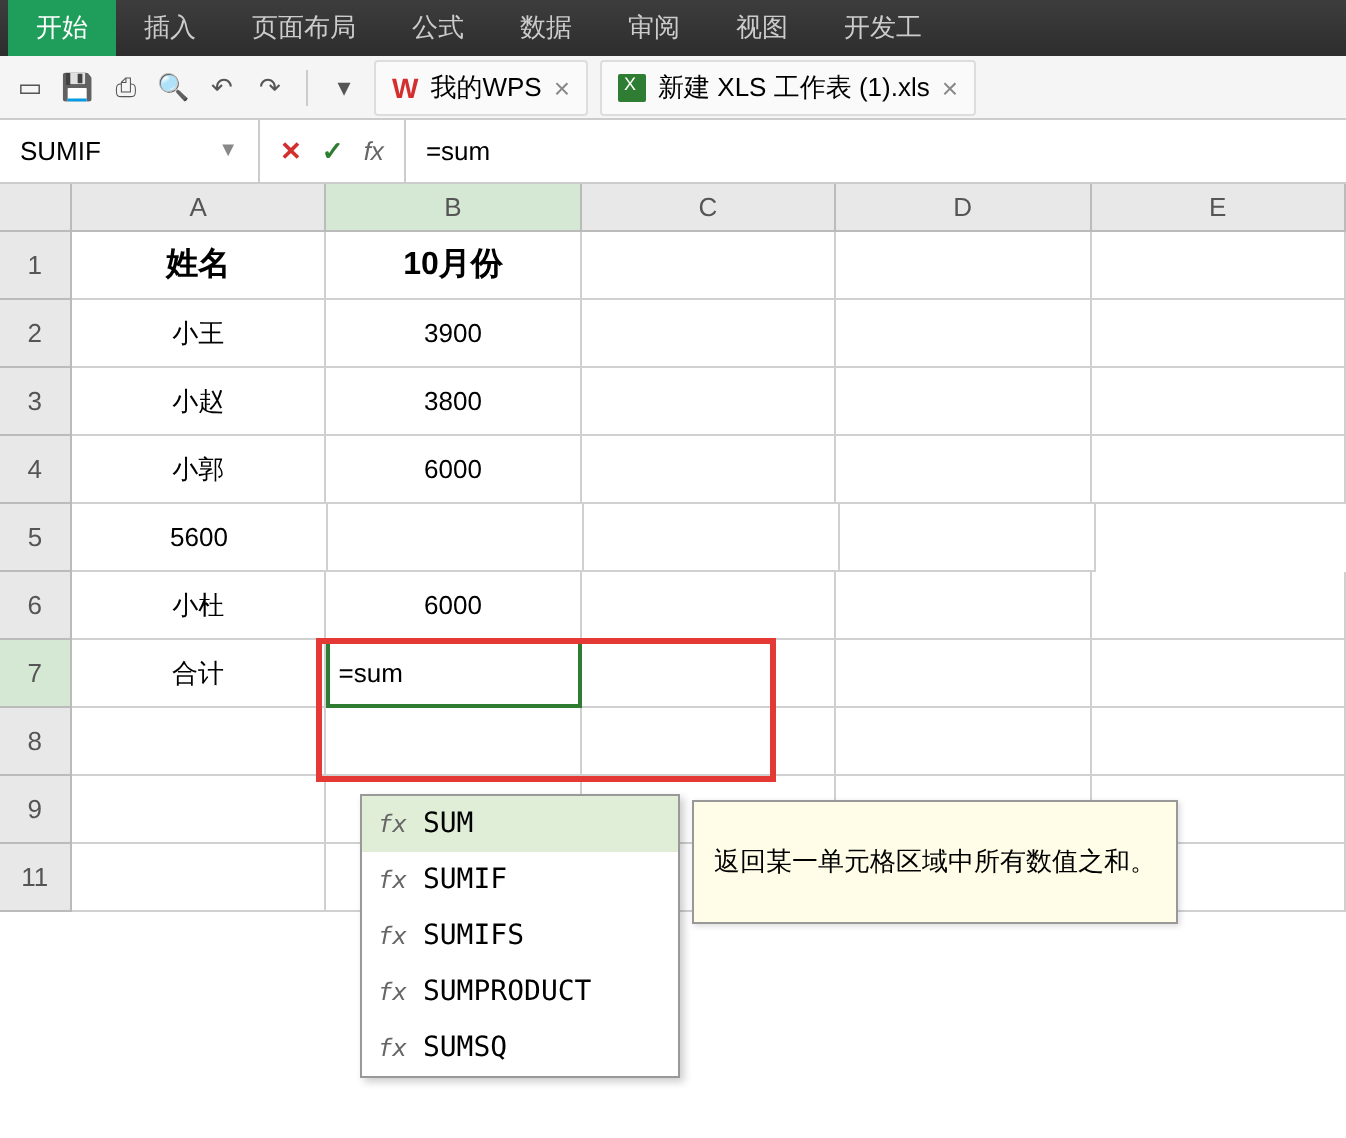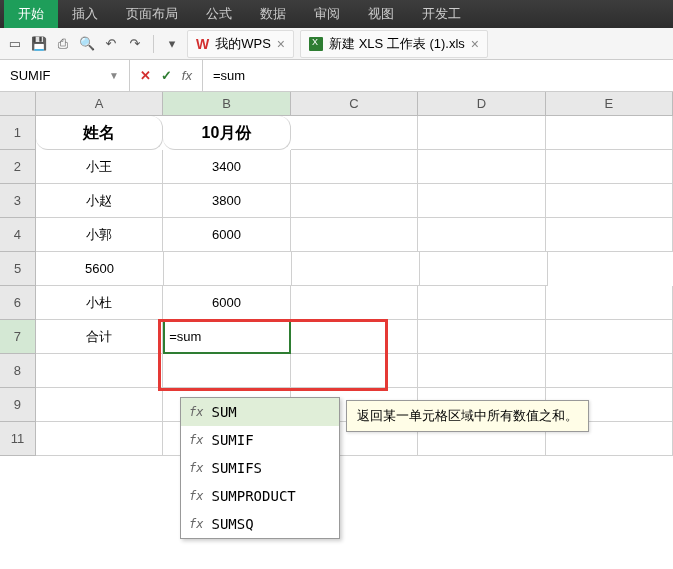--- a/index.html
+++ b/index.html
@@ -30,31 +30,31 @@
 .grid-wrap { position: relative; }
 .col-headers { display: flex; background: #e8e8e8; border-bottom: 1px solid #bbb; height: 24px; }
 .corner { width: 36px; border-right: 1px solid #bbb; }
 .col-h { width: 128px; text-align: center; border-right: 1px solid #bbb; line-height: 24px; color: #555; }
 .col-h.sel { background: #d4e8d4; }
 
 .row { display: flex; height: 34px; }
 .row-h { width: 36px; background: #e8e8e8; border-right: 1px solid #bbb; border-bottom: 1px solid #bbb; text-align: center; line-height: 34px; color: #555; }
 .row-h.sel { background: #d4e8d4; }
 .cell { width: 128px; border-right: 1px solid #d0d0d0; border-bottom: 1px solid #d0d0d0; text-align: center; line-height: 34px; }
-.cell.header { font-weight: bold; font-size: 16px; border-radius: 12px; }
+.cell.header { font-weight: bold; font-size: 16px; }
 .cell.active { outline: 2px solid #2e7d32; outline-offset: -2px; text-align: left; padding-left: 6px; position: relative; z-index: 2; }
 
 .red-box { position: absolute; border: 3px solid #e53935; pointer-events: none; z-index: 3; }
 
 .autocomplete { position: absolute; left: 180px; top: 397px; width: 160px; background: #fff; border: 1px solid #999; box-shadow: 2px 2px 4px rgba(0,0,0,.2); z-index: 5; }
 .ac-item { display: flex; align-items: center; gap: 8px; padding: 6px 8px; font-family: monospace; font-size: 14px; cursor: pointer; }
 .ac-item .fx { font-style: italic; color: #666; font-size: 12px; }
 .ac-item.sel { background: #e0eed8; }
 
-.tooltip { position: absolute; left: 346px; top: 400px; background: #fffde7; border: 1px solid #999; padding: 6px 10px; font-size: 13px; z-index: 5; box-shadow: 1px 1px 3px rgba(0,0,0,.15); }
+.tooltip { position: absolute; left: 346px; top: 400px; background: #fffde7; border: 1px solid #999; padding: 21px 10px; font-size: 13px; z-index: 5; box-shadow: 1px 1px 3px rgba(0,0,0,.15); }
 </style>
 </head>
 <body>
 
 <div class="ribbon-tabs">
   <div class="tab active">开始</div>
   <div class="tab">插入</div>
   <div class="tab">页面布局</div>
   <div class="tab">公式</div>
   <div class="tab">数据</div>
@@ -111,21 +111,21 @@
     <div class="row-h">1</div>
     <div class="cell header">姓名</div>
     <div class="cell header">10月份</div>
     <div class="cell"></div>
     <div class="cell"></div>
     <div class="cell"></div>
   </div>
   <div class="row">
     <div class="row-h">2</div>
     <div class="cell">小王</div>
-    <div class="cell">3400</div>
+    <div class="cell">3900</div>
     <div class="cell"></div>
     <div class="cell"></div>
     <div class="cell"></div>
   </div>
   <div class="row">
     <div class="row-h">3</div>
     <div class="cell">小赵</div>
     <div class="cell">3800</div>
     <div class="cell"></div>
     <div class="cell"></div>

